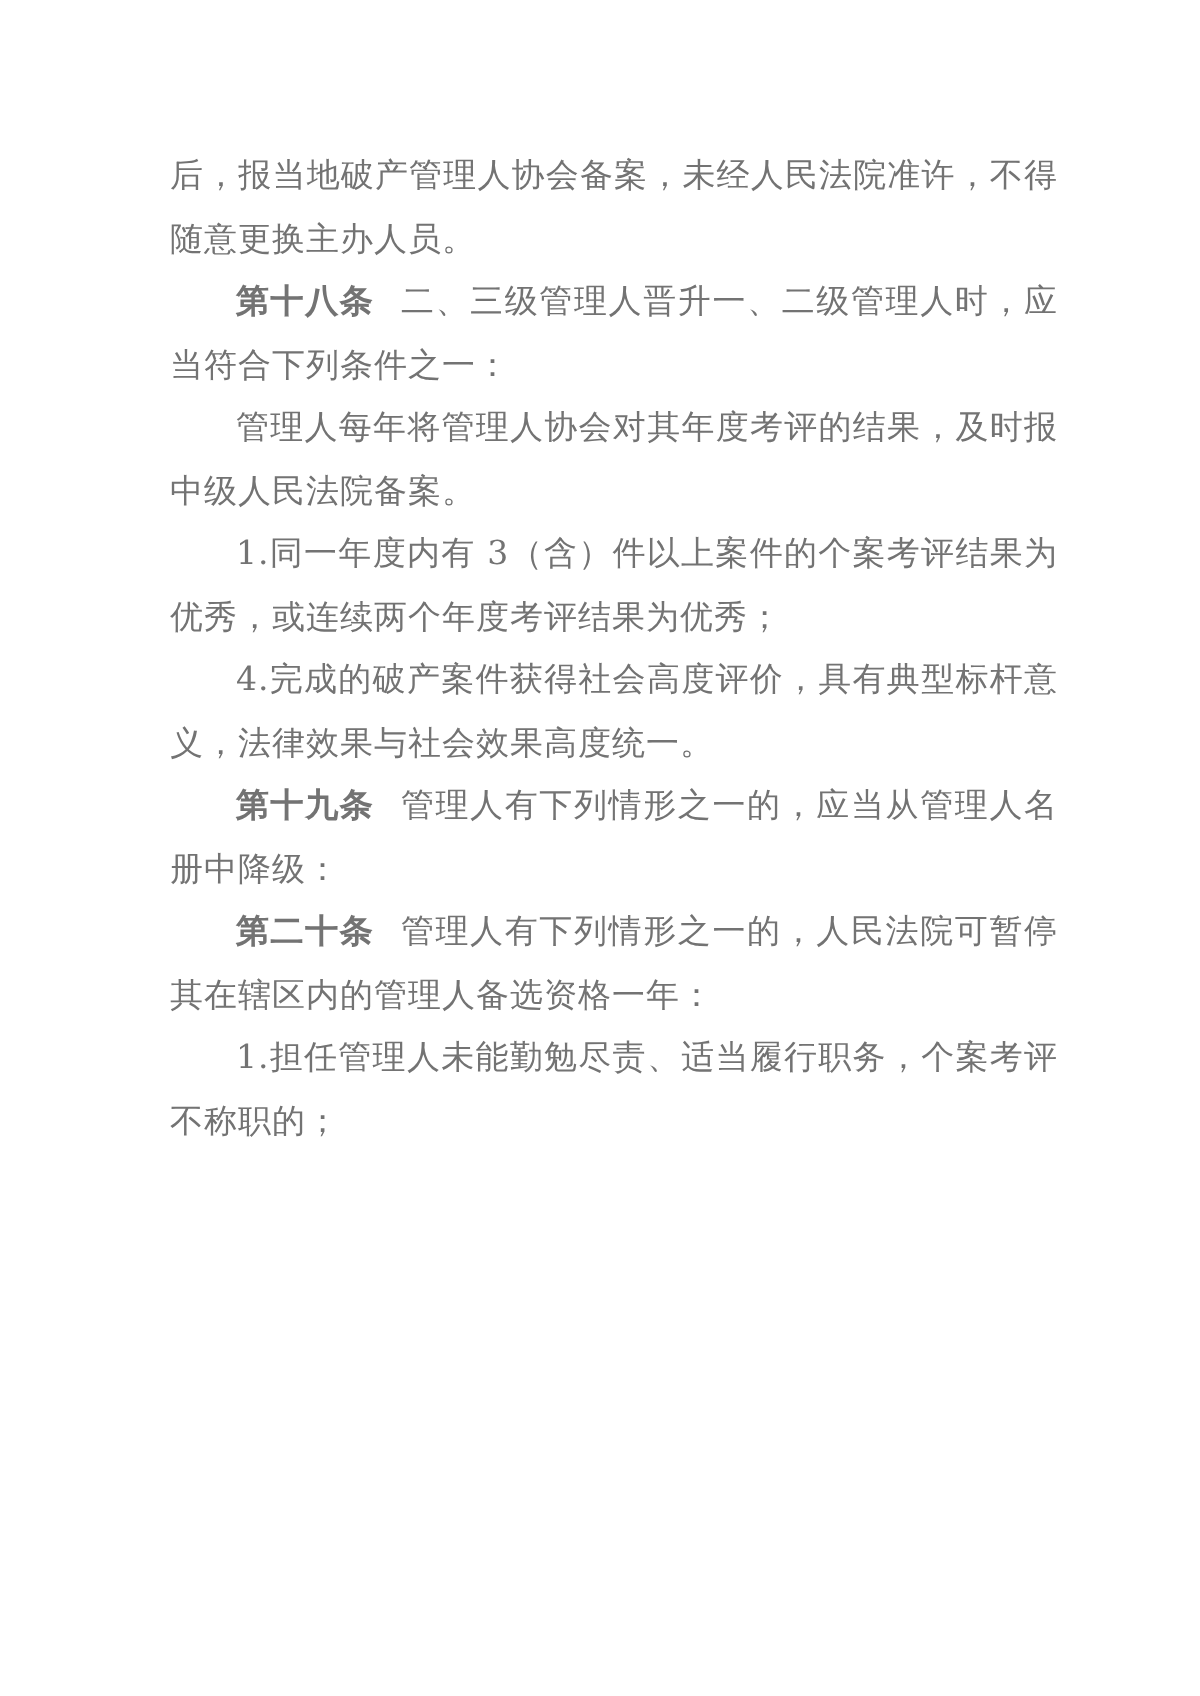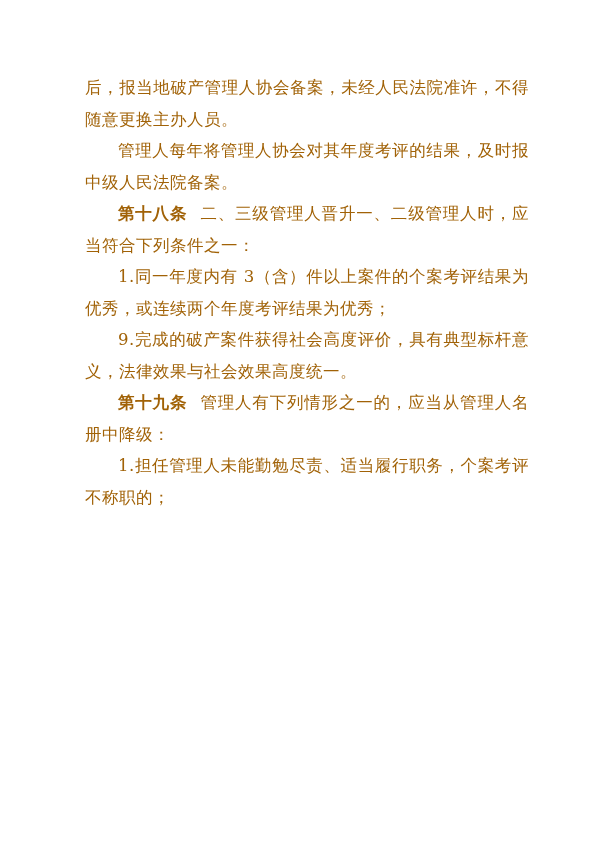--- a/index.html
+++ b/index.html
@@ -16,21 +16,21 @@
   }
   .content {
     position: absolute;
     left: 85px;
     top: 72px;
     width: 444px;
     font-family: "DejaVu Serif", "Liberation Serif", serif;
     font-size: 16.5px;
     line-height: 31.5px;
     letter-spacing: 0.5px;
-    color: #a16207;
+    color: #737373;
     text-align: justify;
     text-justify: inter-character;
   }
   .content p {
     margin: 0;
     padding: 0;
   }
   .content p.ind {
     text-indent: 2em;
   }
@@ -40,30 +40,31 @@
   }
 </style>
 </head>
 <body>
 
 <div class="page">
   <div class="content">
 
     <p>后，报当地破产管理人协会备案，未经人民法院准许，不得随意更换主办人员。</p>
 
+    <p class="ind"><b class="article-head">第十八条</b><span>二、三级管理人晋升一、二级管理人时，应当符合下列条件之一：</span></p>
+
     <p class="ind">管理人每年将管理人协会对其年度考评的结果，及时报中级人民法院备案。</p>
-
-    <p class="ind"><b class="article-head">第十八条</b><span>二、三级管理人晋升一、二级管理人时，应当符合下列条件之一：</span></p>
 
     <p class="ind">1.同一年度内有 3（含）件以上案件的个案考评结果为优秀，或连续两个年度考评结果为优秀；</p>
 
-    <p class="ind">9.完成的破产案件获得社会高度评价，具有典型标杆意义，法律效果与社会效果高度统一。</p>
+    <p class="ind">4.完成的破产案件获得社会高度评价，具有典型标杆意义，法律效果与社会效果高度统一。</p>
 
     <p class="ind"><b class="article-head">第十九条</b><span>管理人有下列情形之一的，应当从管理人名册中降级：</span></p>
 
 
 
 
+    <p class="ind"><b class="article-head">第二十条</b><span>管理人有下列情形之一的，人民法院可暂停其在辖区内的管理人备选资格一年：</span></p>
 
     <p class="ind">1.担任管理人未能勤勉尽责、适当履行职务，个案考评不称职的；</p>
 
   </div>
 </div>
 
 </body></html>

